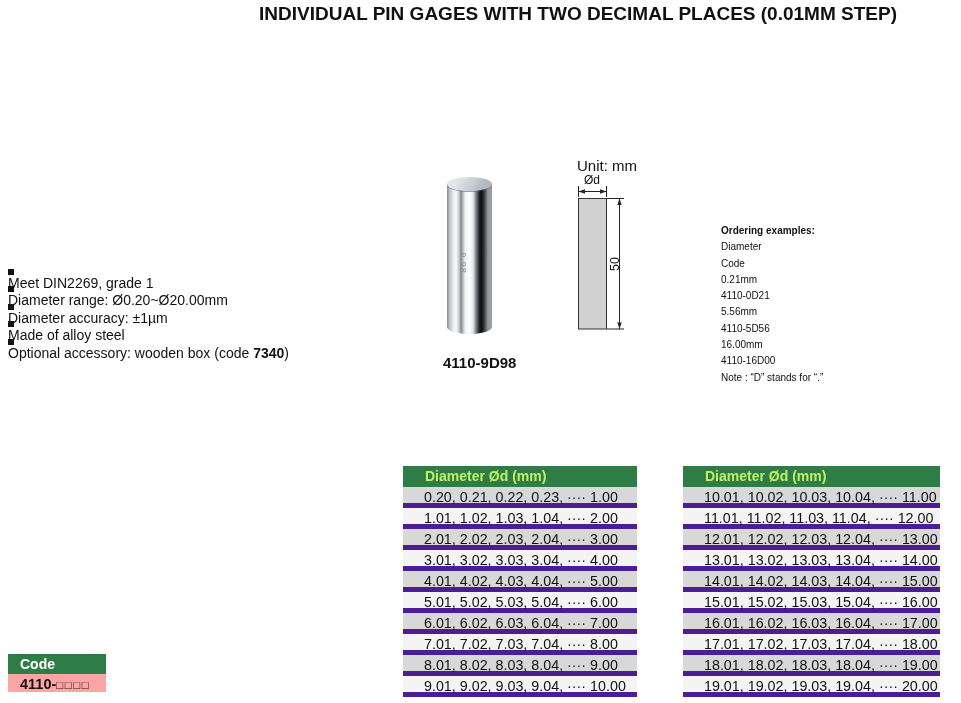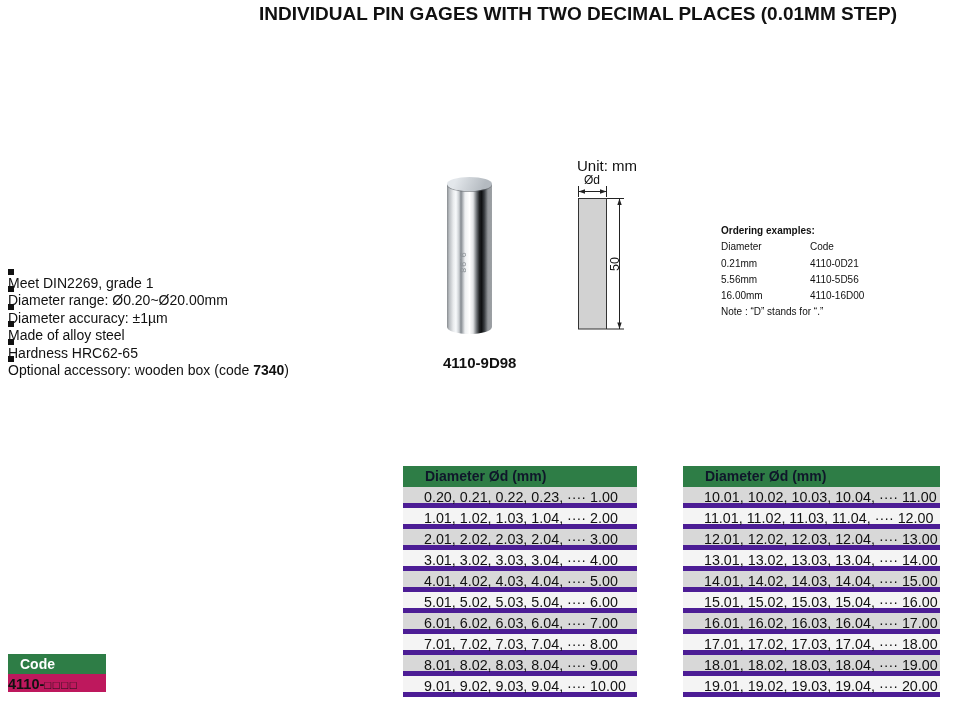--- a/index.html
+++ b/index.html
@@ -54,51 +54,51 @@
 
   
   #unit-label { left:577px; top:157px; font-size:15px; }
   #dia-label  { left:584px; top:173px; font-size:12px; }
   #dim-50     { left:608px; top:257px; font-size:12.5px; transform:rotate(-90deg); transform-origin:center; }
   #drawing-svg { left:565px; top:185px; }
 
   
   #ordering { left:721px; top:223px; font-size:10px; line-height:16.3px; white-space:nowrap; }
   #ordering .heading { font-weight:bold; }
-  .ord-row { display:flex; }
+  .ord-row { display:flex;flex-direction:column; }
   .ord-row .dia { width:89px; flex:none; }
 
   
   .dtable { position:absolute; top:466px; }
   #table-left  { left:403px; width:234px; }
   #table-right { left:683px; width:257px; }
   .thead {
     height:21px; line-height:21px; box-sizing:border-box;
-    background:#2e7d46; color:#0f172a;
+    background:#2e7d46; color:#bef264;
     font-weight:bold; font-size:14px; padding-left:22px;
     white-space:nowrap;
   }
   .trow {
     height:21px; line-height:20px; box-sizing:border-box;
     font-size:14.3px; padding-left:21px;
     border-bottom:5px solid #4c1d95;
     white-space:nowrap;
   }
   .trows .trow:nth-child(odd)  { background:#d8d8d8; }
   .trows .trow:nth-child(even) { background:#f4f4f4; }
 
   
   #code-box { left:8px; top:654px; width:98px; }
   .code-head {
     height:20px; line-height:20px; background:#2e7d46; color:#fff;
     font-weight:bold; font-size:14px; padding-left:12px;
   }
   .code-val {
-    height:18px; line-height:21px; background:#be185d;
-    font-weight:bold; font-size:14.5px; 
+    height:18px; line-height:21px; background:#fca5a5;
+    font-weight:bold; font-size:14.5px; padding-left:12px;
     white-space:nowrap;
   }
   .code-val .boxes { font-size:11.5px; letter-spacing:1.5px; }
 </style>
 </head>
 <body>
 
 <div class="abs" id="title">INDIVIDUAL PIN GAGES WITH TWO DECIMAL PLACES (0.01MM STEP)</div>
 
 <div class="abs" id="features">
@@ -110,24 +110,20 @@
     <span class="bullet"></span>
     <span><span>Diameter range: Ø0.20~Ø20.00mm</span><b></b><span></span></span>
   </div>
   <div class="feature">
     <span class="bullet"></span>
     <span><span>Diameter accuracy: ±1µm</span><b></b><span></span></span>
   </div>
   <div class="feature">
     <span class="bullet"></span>
     <span><span>Made of alloy steel</span><b></b><span></span></span>
-  </div>
-  <div class="feature">
-    <span class="bullet"></span>
-    <span><span>Hardness HRC62-65</span><b></b><span></span></span>
   </div>
   <div class="feature">
     <span class="bullet"></span>
     <span><span>Optional accessory: wooden box (code </span><b>7340</b><span>)</span></span>
   </div>
 </div>
 
 <div class="abs" id="pin-body"></div>
 <div class="abs" id="pin-cap"></div>
 <div class="abs" id="pin-engraving">9.98</div>

